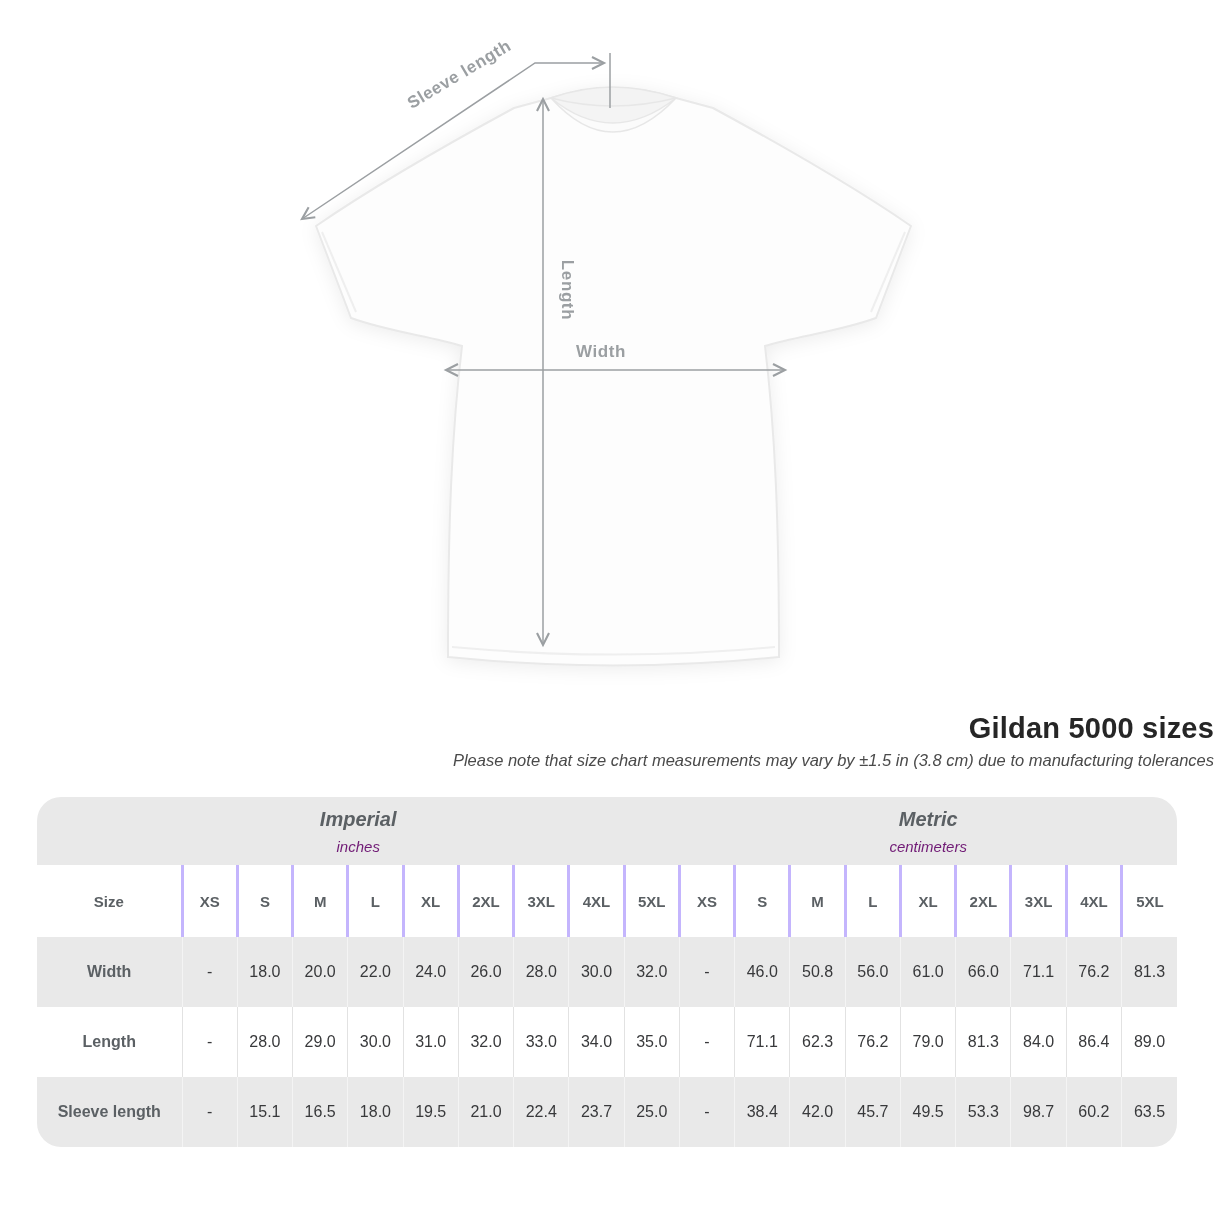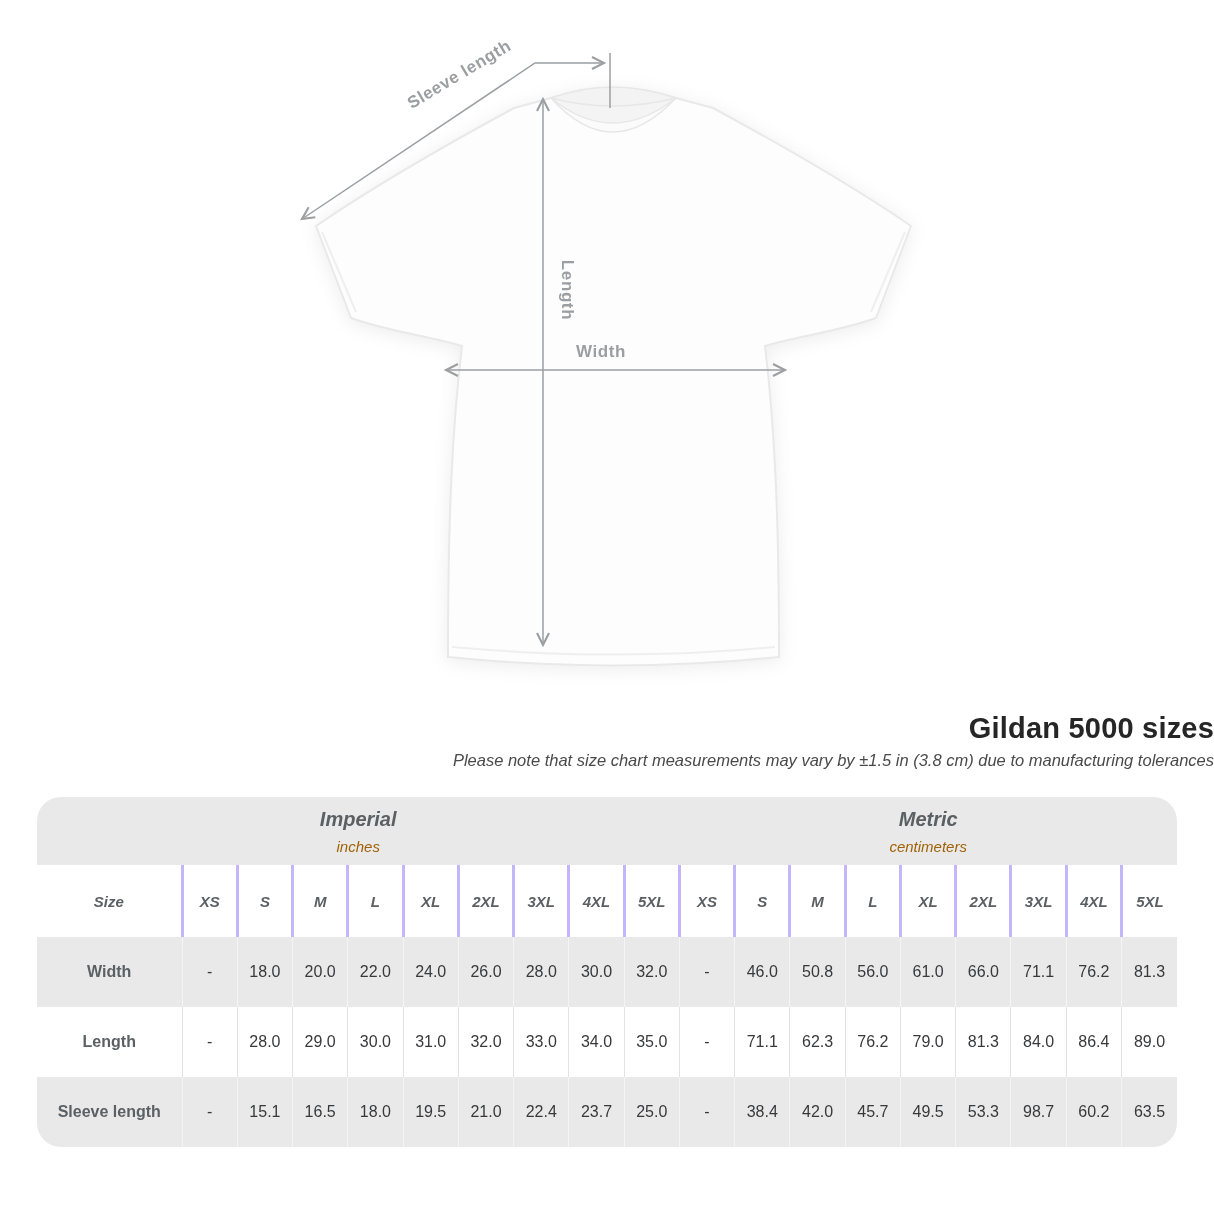--- a/index.html
+++ b/index.html
@@ -38,25 +38,25 @@
   table.size-table {
     width: 100%; border-collapse: collapse; table-layout: fixed;
   }
   col.c-label { width: 145px; }
 
   tr.band-row th {
     background: #e9e9e9; height: 68px; vertical-align: middle;
     text-align: center; padding: 0;
   }
   .band-title { font-size: 20px; font-weight: 700; font-style: italic; color: #5b6064; }
-  .band-unit  { font-size: 15px; font-weight: 400; font-style: italic; color: #a16207; margin-top: 7px; }
+  .band-unit  { font-size: 15px; font-weight: 400; font-style: italic; color: #701a75; margin-top: 7px; }
 
   tr.size-row th {
     height: 72px; background: #ffffff; text-align: center; vertical-align: middle;
-    font-size: 15px; font-weight: 700; color: #5b6064; padding: 0; font-style: italic;
+    font-size: 15px; font-weight: 700; color: #5b6064; padding: 0;
   }
   tr.size-row th + th { border-left: 3px solid #c4b5fd; }
 
   tr.data-row th, tr.data-row td {
     height: 70px; text-align: center; vertical-align: middle; padding: 0;
     background: #ffffff;
   }
   tr.data-row th { font-size: 16px; font-weight: 700; color: #5b6064; }
   tr.data-row td { font-size: 16px; font-weight: 400; color: #38393b; border-left: 1px solid #e2e2e2; }
   tr.data-row.stripe th, tr.data-row.stripe td { background: #e9e9e9; }

